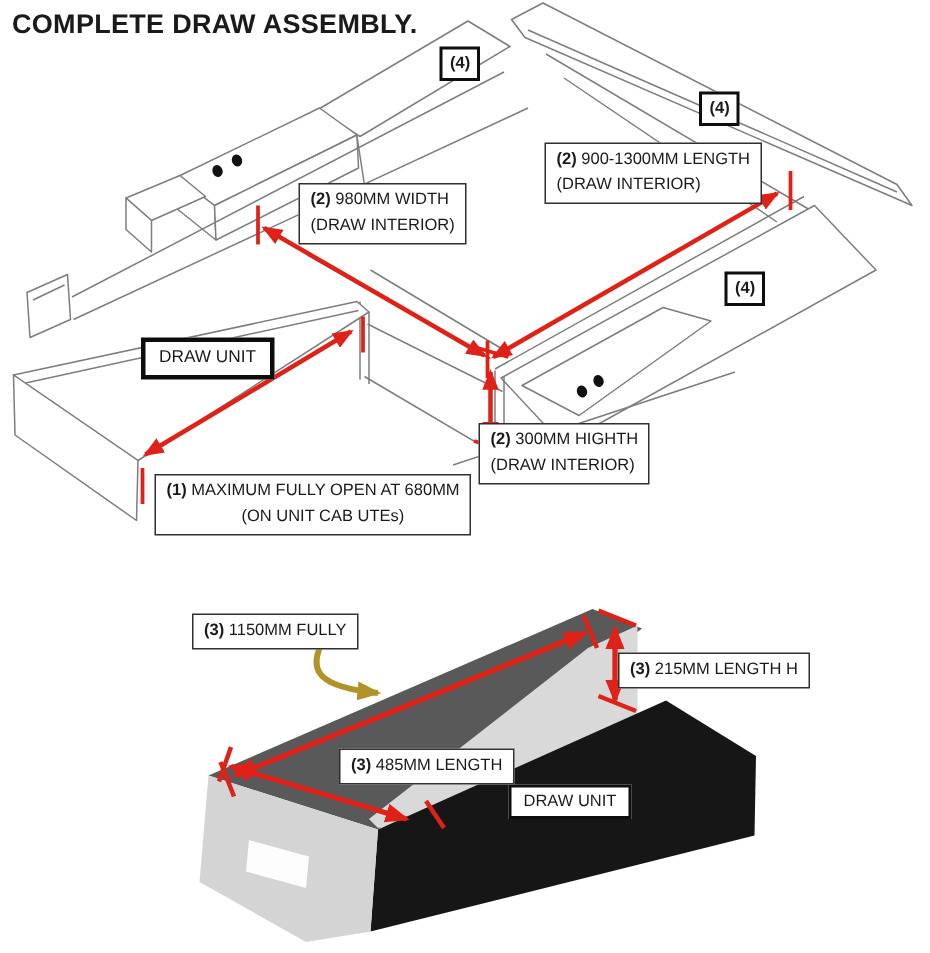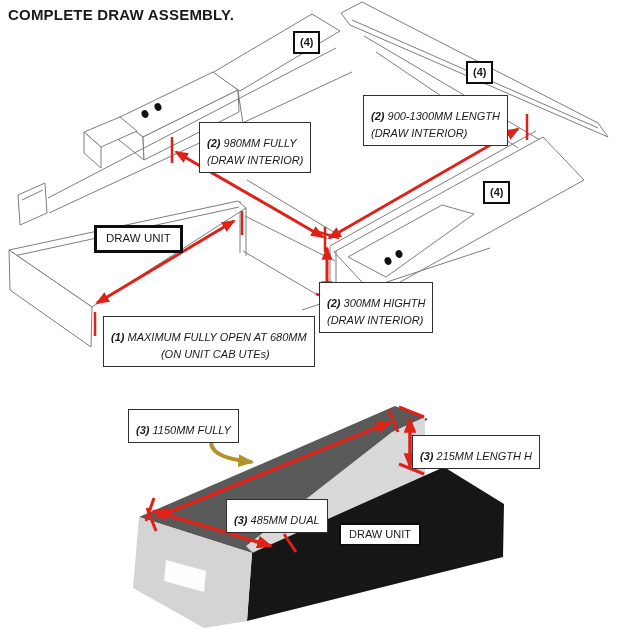--- a/index.html
+++ b/index.html
@@ -1,27 +1,27 @@
 <!DOCTYPE html>
 <html><head>
 <meta charset="utf-8">
 <style>
   html,body{margin:0;padding:0;background:#fff;}
   #stage{position:relative;width:620px;height:635px;background:#fff;overflow:hidden;
          font-family:"Liberation Sans", sans-serif;color:#1a1a1a;}
   #drawing{position:absolute;left:0;top:0;}
   .lbl{position:absolute;z-index:2;background:#fff;white-space:nowrap;
        font-size:11px;line-height:1.55;color:#1a1a1a;}
-  .callout{border:1.5px solid #2f2f2f;padding:12px 7px 3px 7px;font-style:italic;}
+  .callout{border:1.5px solid #2f2f2f;padding:2px 7px 3px 7px;}
   .pfx{font-weight:bold;}
   .qty{border:2.5px solid #0d0d0d;padding:1px 5px;font-weight:bold;}
   .unitbox-top{border:3px solid #0d0d0d;padding:2px 9px;font-size:11.5px;}
   .unitbox-bot{border:2px solid #0d0d0d;padding:1px 8px;}
   .indent2{padding-left:13px;}
-  #title{position:absolute;left:8px;top:6px;z-index:2;font-size:15px;font-weight:bold;
+  #title{position:absolute;left:8px;top:6px;z-index:2;font-size:18px;font-weight:bold;
          letter-spacing:.2px;}
 </style>
 </head>
 <body>
 
 <div id="stage">
 
   <svg id="drawing" width="620" height="635" viewBox="0 0 620 635">
     <defs>
       <marker id="ah" viewBox="0 0 10 8" refX="8.6" refY="4" markerWidth="4.6" markerHeight="3.7" orient="auto" markerUnits="strokeWidth">
@@ -126,21 +126,21 @@
   </div>
   <div class="lbl qty" style="left:466px;top:61px;">
     <span>(4)</span>
   </div>
   <div class="lbl qty" style="left:483px;top:181px;">
     <span>(4)</span>
   </div>
 
   <div class="lbl callout" style="left:199px;top:122px;">
     <div><span class="pfx">(2)</span>
-      <span>980MM FULLY</span></div>
+      <span>980MM WIDTH</span></div>
     <div>(DRAW INTERIOR)</div>
   </div>
 
   <div class="lbl callout" style="left:363px;top:95px;">
     <div><span class="pfx">(2)</span>
       <span>900-1300MM LENGTH</span></div>
     <div>(DRAW INTERIOR)</div>
   </div>
 
   <div class="lbl callout" style="left:319px;top:282px;">
@@ -164,20 +164,20 @@
     <span>1150MM FULLY</span>
   </div>
 
   <div class="lbl callout" style="left:412px;top:435px;">
     <span class="pfx">(3)</span>
     <span>215MM LENGTH H</span>
   </div>
 
   <div class="lbl callout" style="left:226px;top:499px;">
     <span class="pfx">(3)</span>
-    <span>485MM DUAL</span>
+    <span>485MM LENGTH</span>
   </div>
 
   <div class="lbl unitbox-bot" style="left:339px;top:523px;">
     <span>DRAW UNIT</span>
   </div>
 
 </div>
 
 </body></html>

